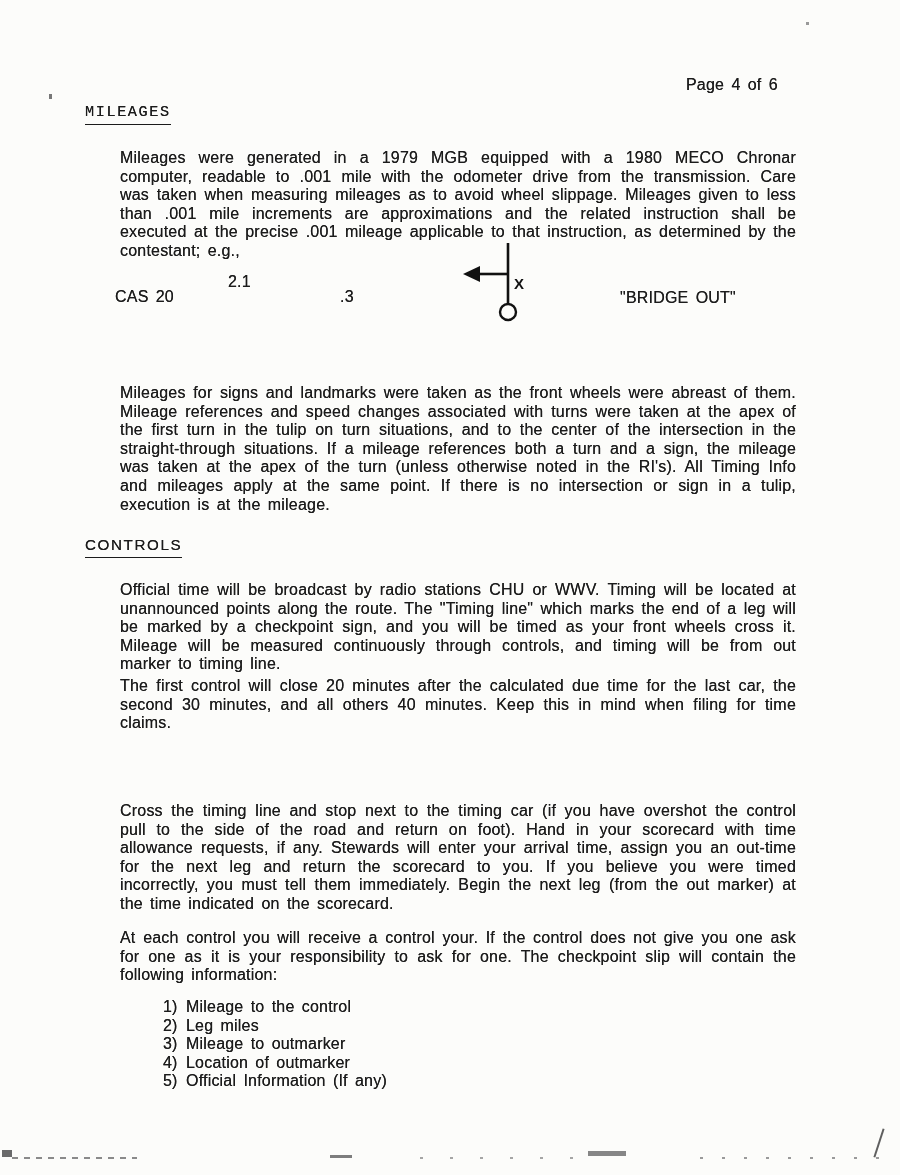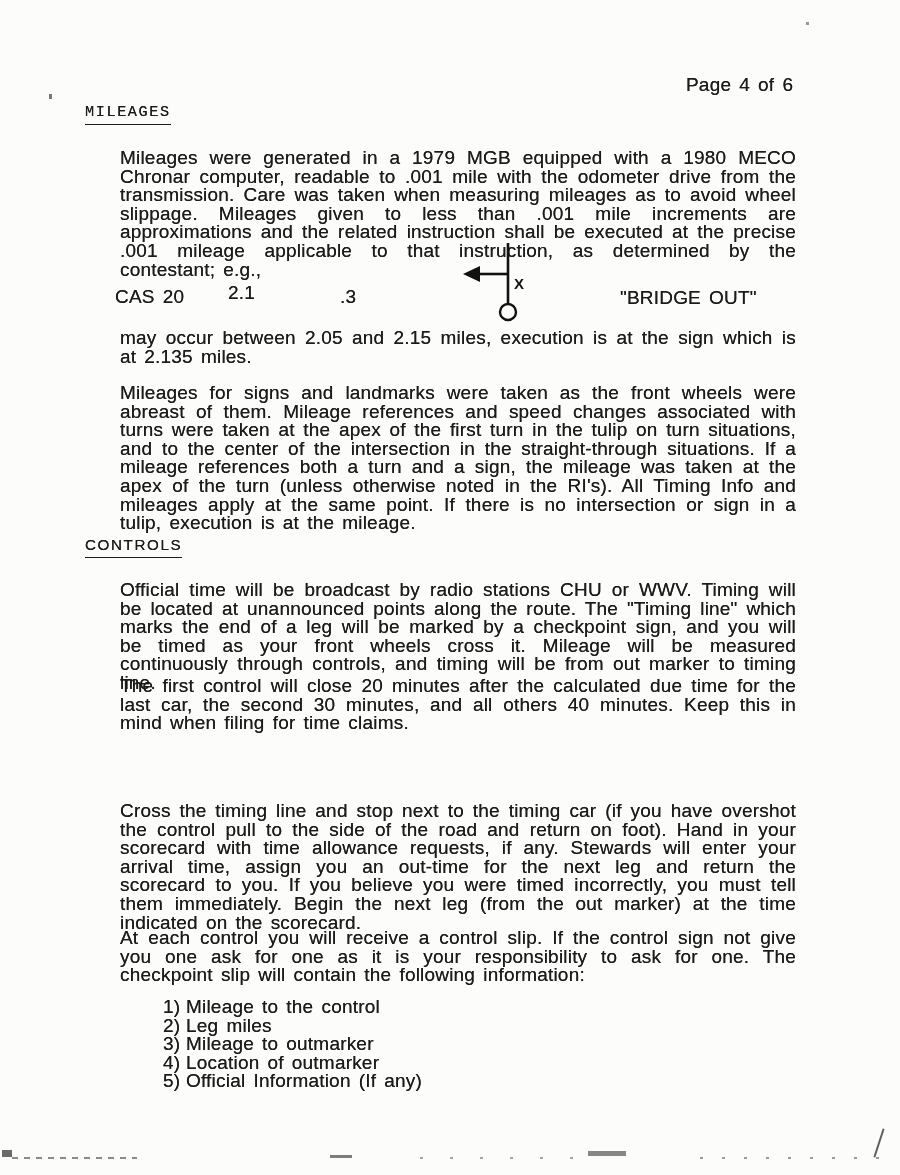--- a/index.html
+++ b/index.html
@@ -7,21 +7,21 @@
     width:900px;height:1175px;
     background:#fcfcfa;
     font-family:"Liberation Sans", sans-serif;
     color:#1b1b1b;
     position:relative;
     overflow:hidden;
   }
   .page{position:absolute;inset:0;}
   .txt{
     position:absolute;
-    font-size:19px;
+    font-size:16px;
     line-height:18.6px;
     letter-spacing:0.2px;
     word-spacing:2.6px;
     text-shadow:0 0 0.5px rgba(20,20,20,0.85);
   }
   .para{
     text-align:justify;
     width:676px;
     left:120px;
   }
@@ -56,49 +56,48 @@
 
   <div class="txt pageno">Page 4 of 6</div>
 
   <div class="txt heading" style="top:103px;font-family:Liberation Mono, monospace;">
     <span>MILEAGES</span>
   </div>
 
   <div class="txt para" style="top:149px;">Mileages were generated in a 1979 MGB equipped with a 1980 MECO Chronar computer, readable to .001 mile with the odometer drive from the transmission. Care was taken when measuring mileages as to avoid wheel slippage. Mileages given to less than .001 mile increments are approximations and the related instruction shall be executed at the precise .001 mileage applicable to that instruction, as determined by the contestant; e.g.,</div>
 
   <div class="txt ex-cell" style="left:115px;top:276px;">CAS 20</div>
-  <div class="txt ex-cell" style="left:228px;top:272px;">2.1</div>
+  <div class="txt ex-cell" style="left:228px;top:261px;">2.1</div>
   <div class="txt ex-cell" style="left:340px;top:276px;">.3</div>
 
   <svg width="130" height="90" viewBox="0 0 130 90" style="position:absolute;left:437px;top:237px;">
     <line x1="71" y1="6" x2="71" y2="68" stroke="#111" stroke-width="2.6"></line>
     <circle cx="71" cy="75" r="8" fill="#fcfcfa" stroke="#111" stroke-width="2.4"></circle>
     <line x1="71" y1="37" x2="40" y2="37" stroke="#111" stroke-width="2.6"></line>
     <polygon points="26,37 43,29 43,45" fill="#111"></polygon>
     <text x="77" y="52">X</text>
   </svg>
 
   <div class="txt ex-cell" style="left:620px;top:277px;">"BRIDGE OUT"</div>
 
-  <div class="txt para" style="top:329px;">may occur between 2.05 and 2.15 miles, execution is at the sign which is at 2.135 miles.</div>
 
   <div class="txt para" style="top:384px;">Mileages for signs and landmarks were taken as the front wheels were abreast of them.  Mileage references and speed changes associated with turns were taken at the apex of the first turn in the tulip on turn situations, and to the center of the intersection in the straight-through situations.  If a mileage references both a turn and a sign, the mileage was taken at the apex of the turn (unless otherwise noted in the RI's).  All Timing Info and mileages apply at the same point.  If there is no intersection or sign in a tulip, execution is at the mileage.</div>
 
   <div class="txt heading" style="top:536px;">
     <span>CONTROLS</span>
   </div>
 
   <div class="txt para" style="top:581px;">Official time will be broadcast by radio stations CHU or WWV.  Timing will be located at unannounced points along the route.  The "Timing line" which marks the end of a leg will be marked by a checkpoint sign, and you will be timed as your front wheels cross it.  Mileage will be measured continuously through controls, and timing will be from out marker to timing line.</div>
 
   <div class="txt para" style="top:677px;">The first control will close 20 minutes after the calculated due time for the last car, the second 30 minutes, and all others 40 minutes.  Keep this in mind when filing for time claims.</div>
 
 
   <div class="txt para" style="top:802px;">Cross the timing line and stop next to the timing car (if you have overshot the control pull to the side of the road and return on foot).  Hand in your scorecard with time allowance requests, if any.  Stewards will enter your arrival time, assign you an out-time for the next leg and return the scorecard to you.  If you believe you were timed incorrectly, you must tell them immediately.  Begin the next leg (from the out marker) at the time indicated on the scorecard.</div>
 
-  <div class="txt para" style="top:929px;">At each control you will receive a control slip.  If the control sign not give you one ask for one as it is your responsibility to ask for one.  The checkpoint slip will contain the following information:</div>
+  <div class="txt para" style="top:929px;">At each control you will receive a control your.  If the control does not give you one ask for one as it is your responsibility to ask for one.  The checkpoint slip will contain the following information:</div>
 
   <div class="txt" style="left:163px;top:998px;">
     <div class="list-row">
       <span class="list-num">1)</span>
       <span>Mileage to the control</span>
     </div>
     <div class="list-row">
       <span class="list-num">2)</span>
       <span>Leg miles</span>
     </div>

